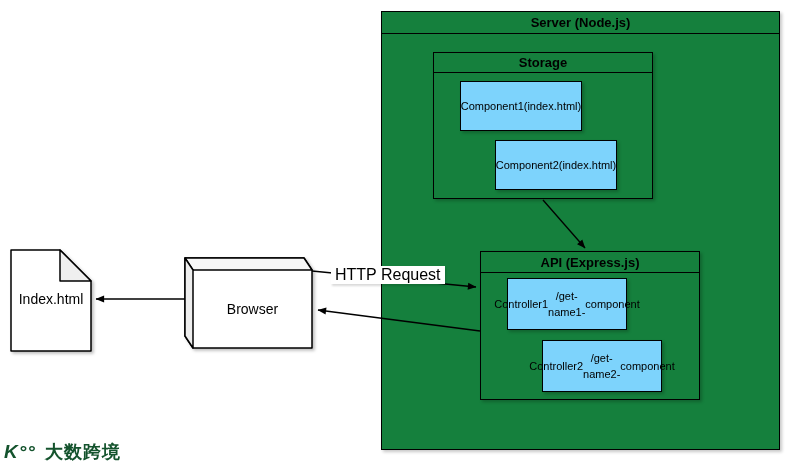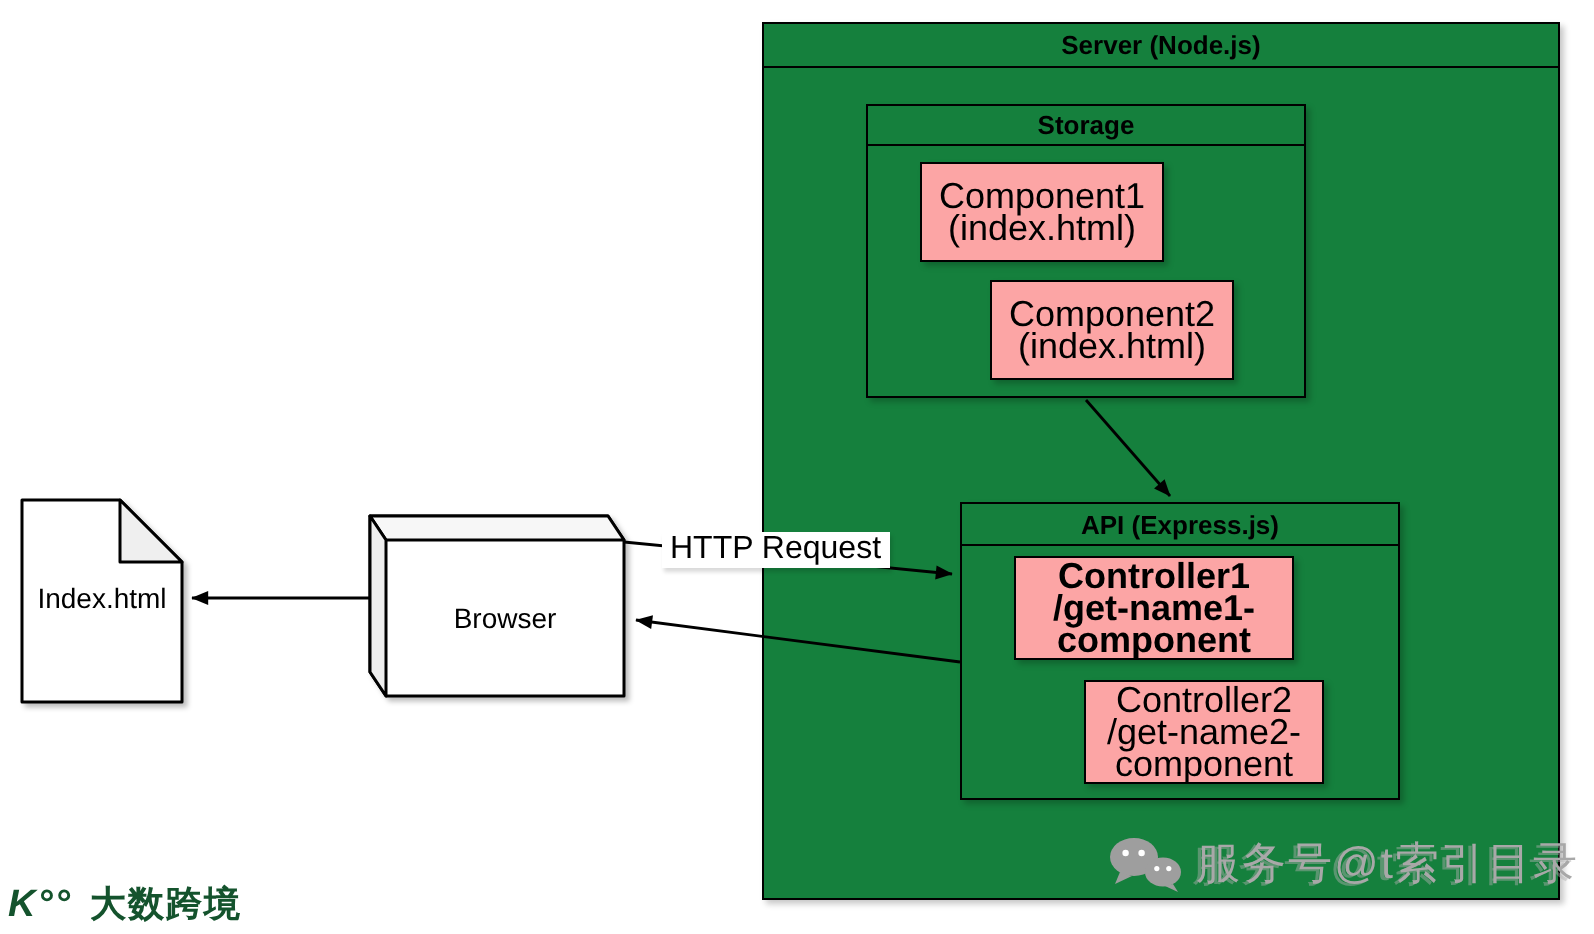--- a/index.html
+++ b/index.html
@@ -37,28 +37,28 @@
     display: flex;
     align-items: center;
     justify-content: center;
     font-weight: bold;
     font-size: 13px;
   }
 
   
   .box {
     position: absolute;
-    background: #fca5a5;
+    background: #7dd3fc;
     border: 1.5px solid #000;
     box-shadow: 2px 2px 3px rgba(0,0,0,0.22);
     display: flex;
-    flex-direction: column;
+    flex-direction: row;
     align-items: center;
     justify-content: center;
-    font-size: 18px;
+    font-size: 11px;
     line-height: 16px;
     text-align: center;
     z-index: 4;
   }
 
   
   .shape-label {
     position: absolute;
     display: flex;
     align-items: center;
@@ -165,48 +165,35 @@
 
   <div class="box" style="left:460px; top:81px; width:122px; height:50px;">
     <span>Component1</span>
     <span>(index.html)</span>
   </div>
   <div class="box" style="left:495px; top:140px; width:122px; height:50px;">
     <span>Component2</span>
     <span>(index.html)</span>
   </div>
 
-  <div class="box" style="left:507px; top:278px; width:140px; height:52px;font-weight:bold;">
+  <div class="box" style="left:507px; top:278px; width:120px; height:52px;">
     <span>Controller1</span>
     <span>/get-name1-</span>
     <span>component</span>
   </div>
   <div class="box" style="left:542px; top:340px; width:120px; height:52px;">
     <span>Controller2</span>
     <span>/get-name2-</span>
     <span>component</span>
   </div>
 
   <div class="shape-label" style="left:193px; top:270px; width:119px; height:78px;border-radius:30px;">Browser</div>
   <div class="shape-label" style="left:11px; top:289px; width:80px; height:20px;">Index.html</div>
 
   <div class="conn-label" style="left:331px; top:266px;">HTTP Request</div>
 
-  <div class="wm-right">
-    <svg width="38" height="28" viewBox="0 0 38 28">
-      <ellipse cx="13" cy="10.5" rx="12" ry="9.5" fill="#9e9e9e"></ellipse>
-      <polygon points="6,18 3.5,24 12,20" fill="#9e9e9e"></polygon>
-      <circle cx="8.8" cy="8.5" r="1.6" fill="#fff"></circle>
-      <circle cx="16.8" cy="8.5" r="1.6" fill="#fff"></circle>
-      <ellipse cx="27.5" cy="18" rx="9" ry="7.3" fill="#9e9e9e"></ellipse>
-      <polygon points="32.5,24 35,28 28.5,25" fill="#9e9e9e"></polygon>
-      <circle cx="24.4" cy="16.3" r="1.3" fill="#fff"></circle>
-      <circle cx="30.4" cy="16.3" r="1.3" fill="#fff"></circle>
-    </svg>
-    <span class="wm-text">服务号@t索引目录</span>
-  </div>
 
   <div class="wm-left">
     <span class="bl-logo">K°°</span>
     <span>大数跨境</span>
   </div>
 
 </div>
 
 </body></html>

